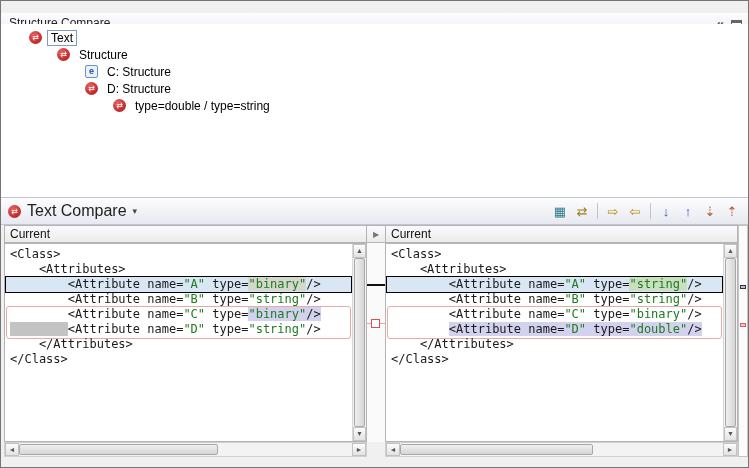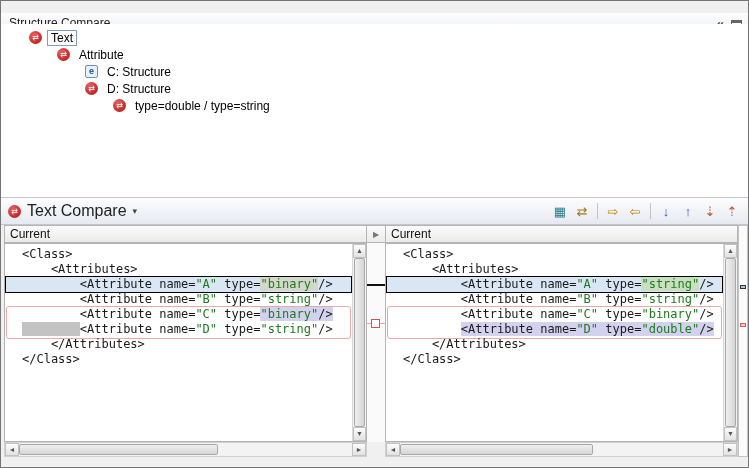--- a/index.html
+++ b/index.html
@@ -28,21 +28,21 @@
 
   .colhdr{position:absolute;top:224px;height:18px;background:linear-gradient(#fbfbfb,#ebebeb);border:1px solid #b4b4b4;font-size:12px;line-height:16px;padding-left:5px;color:#111}
   #hdr-left{left:3px;width:370px}
   #hdr-center{left:365px;width:20px;padding:0;text-align:center;line-height:15px}
   #hdr-right{left:384px;width:353px}
   .dir-arrow{font-size:8px;color:#777}
 
   .pane{position:absolute;top:242px;height:199px;background:#fff;border:1px solid #b4b4b4}
   #pane-left{left:3px;width:363px}
   #pane-right{left:384px;width:353px}
-  .code{position:absolute;left:0;top:0;bottom:0;right:14px;overflow:hidden;font-family:"DejaVu Sans Mono","Liberation Mono",monospace;font-size:12px;line-height:15px;white-space:pre;padding:3px 0 0 17px}
+  .code{position:absolute;left:0;top:0;bottom:0;right:14px;overflow:hidden;font-family:"DejaVu Sans Mono","Liberation Mono",monospace;font-size:12px;line-height:15px;white-space:pre;padding:3px 0 0 5px}
   .code-line{position:relative;z-index:2;height:15px}
   .pln{color:#1a1a1a}
   .str{color:var(--string-color,#1e7a1e)}
   .hl-gray{background:var(--hl-gray,#d4d8cc)}
   .hl-green{background:var(--hl-green,#c9dfc0)}
   .hl-lavender{background:var(--hl-lavender,#d2d2ee)}
   .hl-grayblock{background:var(--hl-grayblock,#c3c3c3)}
   .ov-selected{position:absolute;left:0;right:0;background:var(--selected-fill,#d9e6f4);border:1px solid #000;z-index:1}
   .ov-conflict{position:absolute;left:1px;right:1px;border:1px solid var(--conflict-border,#eba8a8);border-radius:3px;z-index:1}
 
@@ -81,21 +81,21 @@
     </span>
   </div>
 
   <div class="tree" id="tree">
       <div class="tree-row" style="padding-left: 28px;">
         <span class="icon-conflict">⇄</span>
         <span class="tree-label focused">Text</span>
       </div>
       <div class="tree-row" style="padding-left: 56px;">
         <span class="icon-conflict">⇄</span>
-        <span class="tree-label">Attribute</span>
+        <span class="tree-label">Structure</span>
       </div>
       <div class="tree-row" style="padding-left: 84px;">
         <span class="icon-e">e</span>
         <span class="tree-label">C: Structure</span>
       </div>
       <div class="tree-row" style="padding-left: 84px;">
         <span class="icon-conflict">⇄</span>
         <span class="tree-label">D: Structure</span>
       </div>
       <div class="tree-row" style="padding-left: 112px;">

